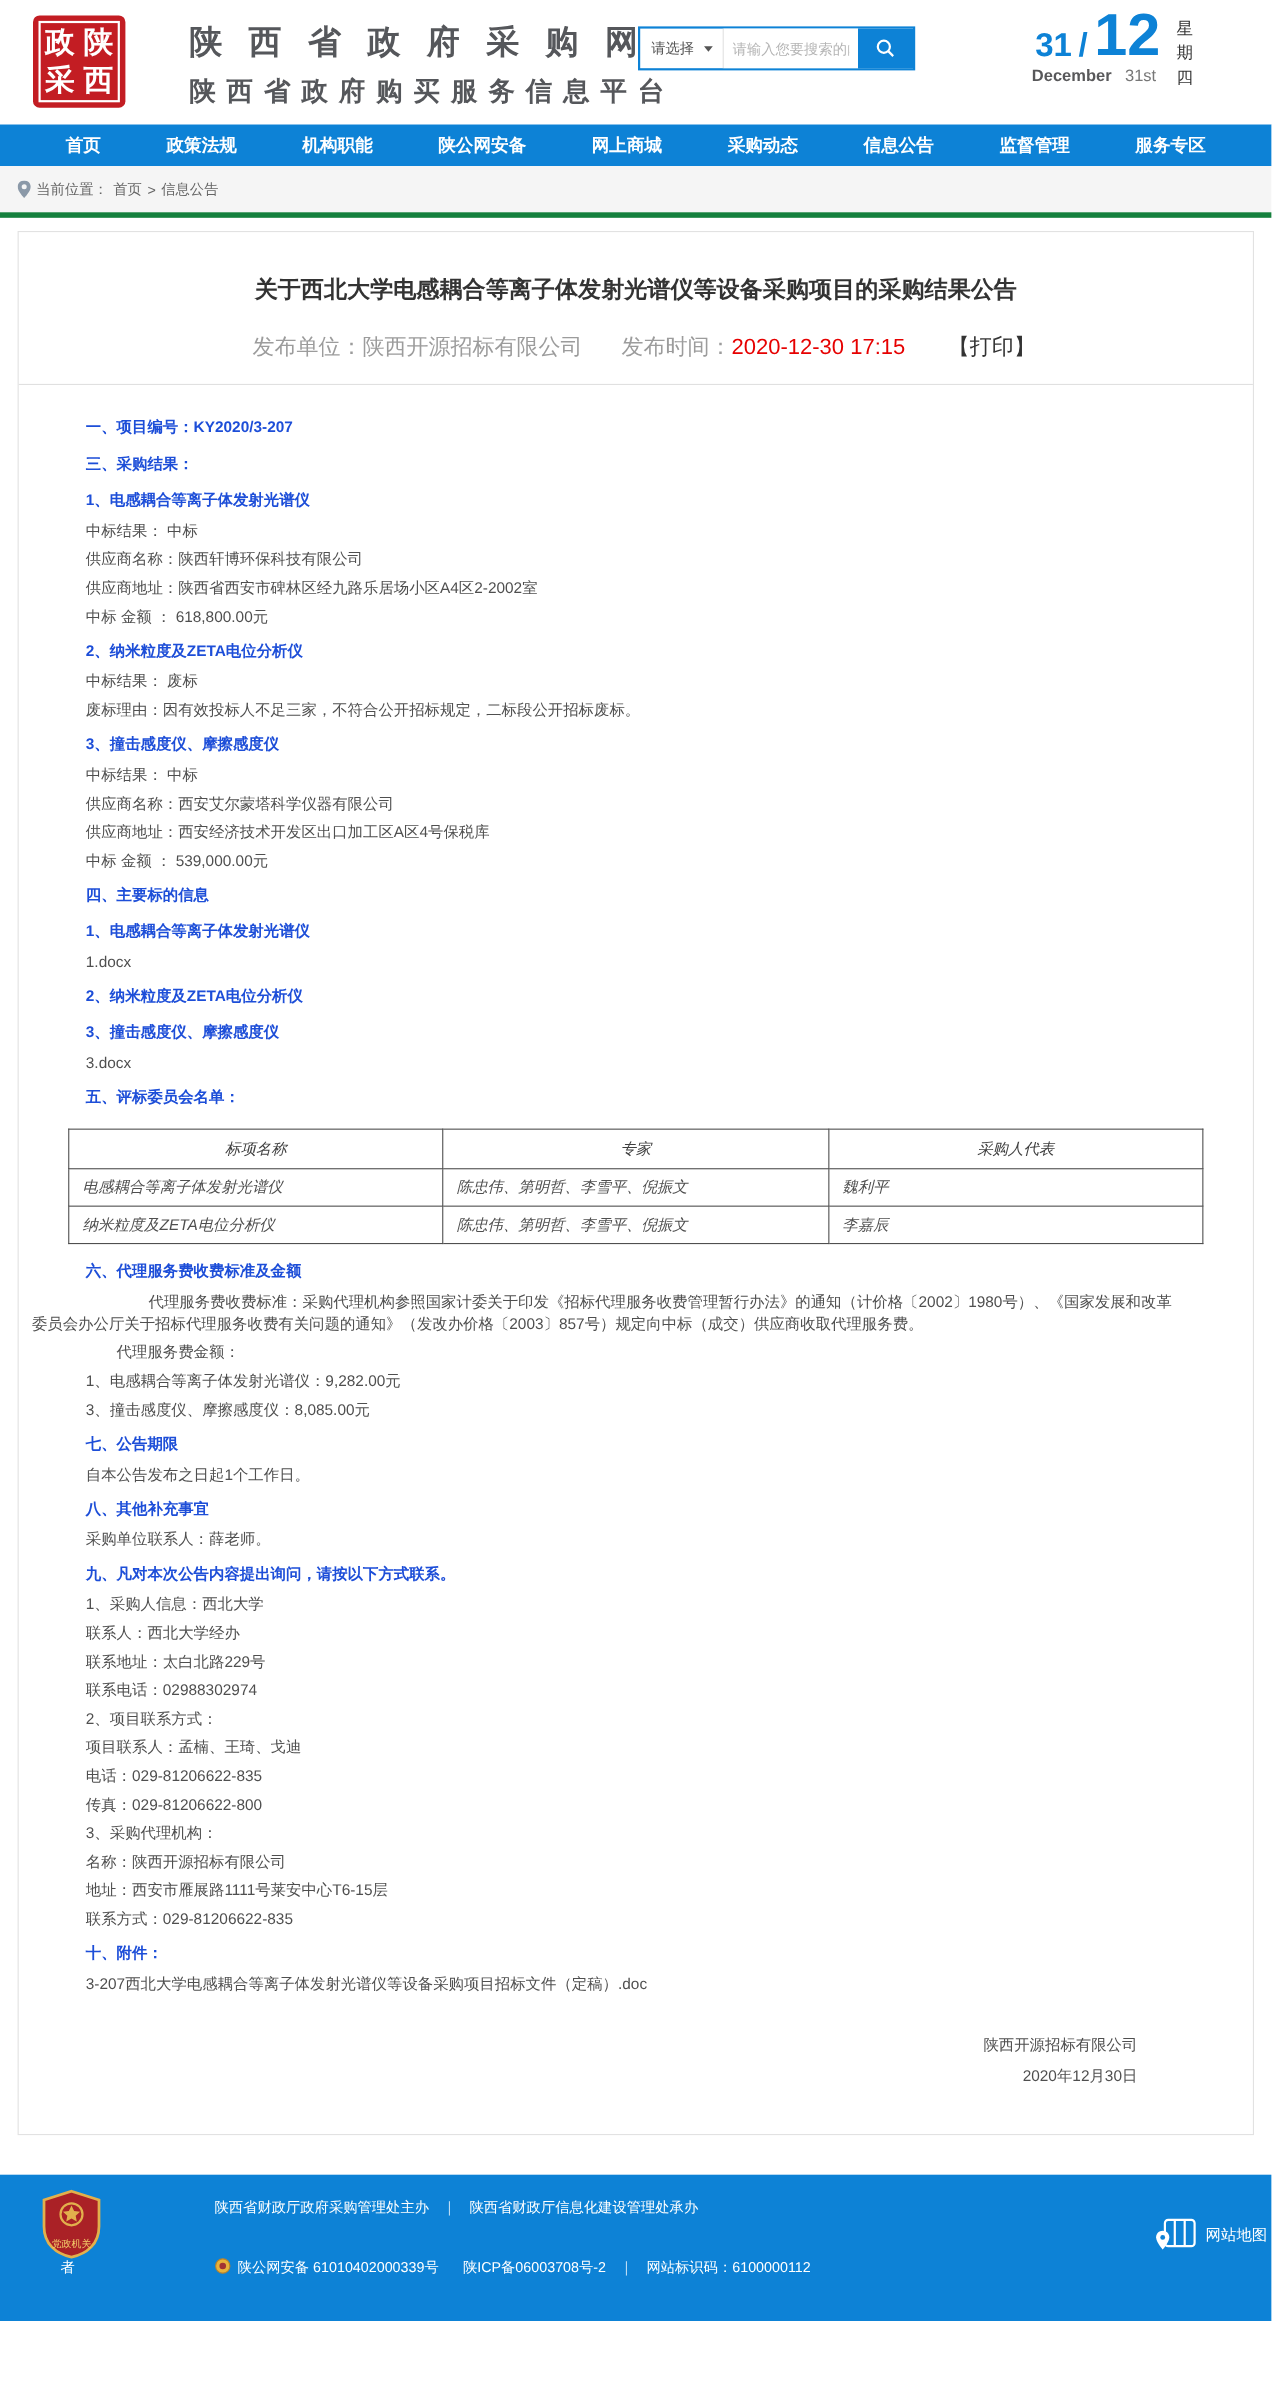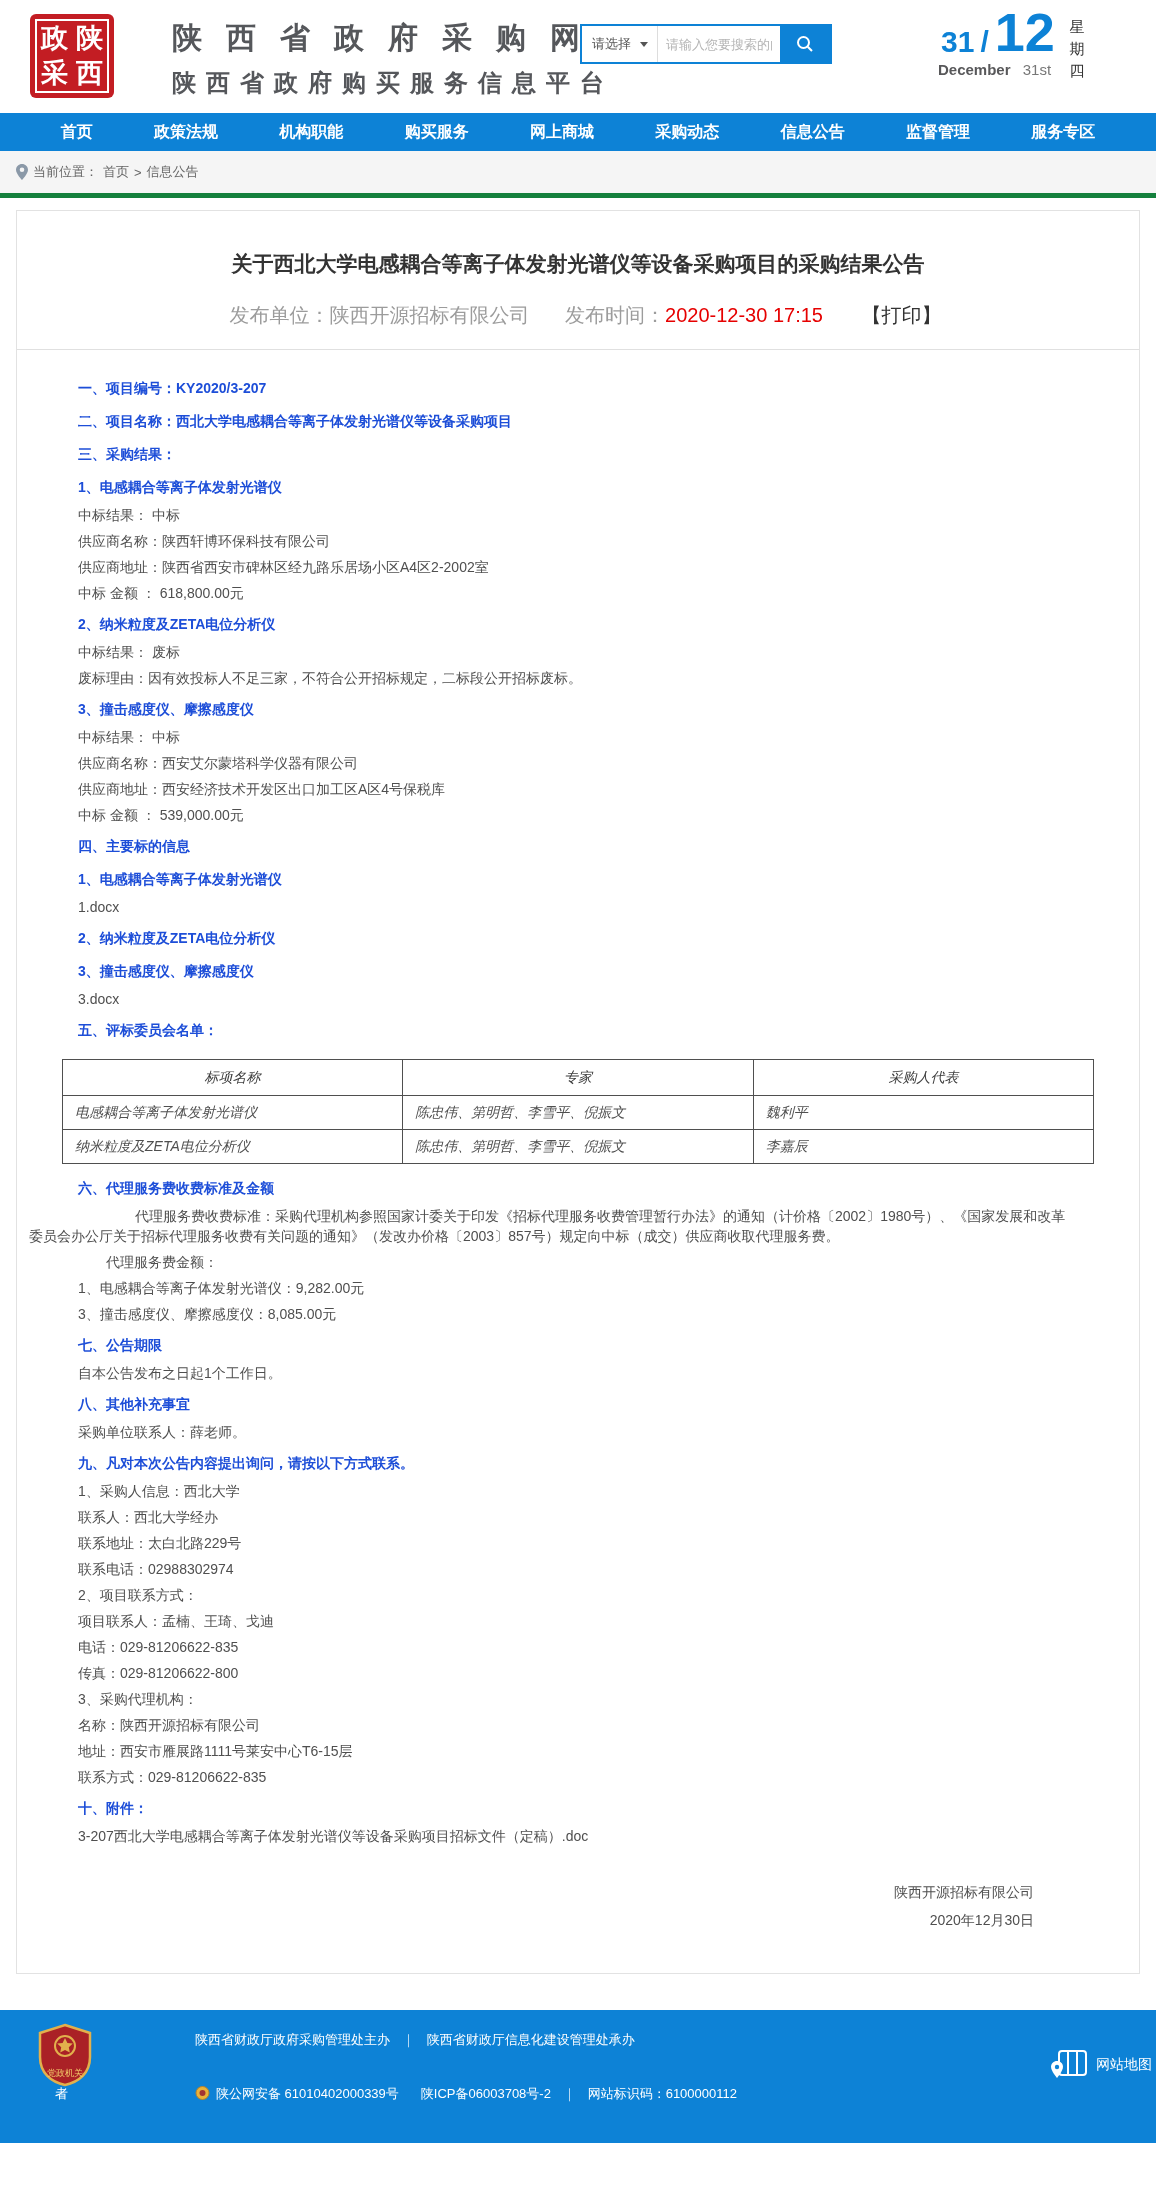--- a/index.html
+++ b/index.html
@@ -111,21 +111,21 @@
       <span class="dord">31st</span>
     </div>
   </div>
   <div class="weekday">星期四</div>
 </header>
 
 <nav class="nav" id="main-nav">
     <a>首页</a>
     <a>政策法规</a>
     <a>机构职能</a>
-    <a>购买服务</a>
+    <a>陕公网安备</a>
     <a>网上商城</a>
     <a>采购动态</a>
     <a>信息公告</a>
     <a>监督管理</a>
     <a>服务专区</a>
   </nav>
 
 <div class="crumb">
   <svg width="12" height="16" viewBox="0 0 12 16">
       <path d="M6 0C2.7 0 0 2.6 0 5.8 0 10 6 16 6 16s6-6 6-10.2C12 2.6 9.3 0 6 0zm0 8a2.3 2.3 0 1 1 0-4.6A2.3 2.3 0 0 1 6 8z" fill="#8b99a8"></path>
@@ -140,21 +140,20 @@
   <h1 class="title">关于西北大学电感耦合等离子体发射光谱仪等设备采购项目的采购结果公告</h1>
   <div class="meta">
     <span class="blk"><span>发布单位：</span><span>陕西开源招标有限公司</span></span>
     <span class="blk"><span>发布时间：</span><span class="red">2020-12-30 17:15</span></span>
     <a class="print">【打印】</a>
   </div>
   <hr class="div">
 
   <div class="bodytext" id="paras-top">
       <p class="ln b">一、项目编号：KY2020/3-207</p>
-      <p class="ln b">二、项目名称：西北大学电感耦合等离子体发射光谱仪等设备采购项目</p>
       <p class="ln b">三、采购结果：</p>
       <p class="ln b">1、电感耦合等离子体发射光谱仪</p>
       <p class="ln">中标结果： 中标</p>
       <p class="ln">供应商名称：陕西轩博环保科技有限公司</p>
       <p class="ln">供应商地址：陕西省西安市碑林区经九路乐居场小区A4区2-2002室</p>
       <p class="ln">中标 金额 ： 618,800.00元</p>
       <p class="ln b">2、纳米粒度及ZETA电位分析仪</p>
       <p class="ln">中标结果： 废标</p>
       <p class="ln">废标理由：因有效投标人不足三家，不符合公开招标规定，二标段公开招标废标。</p>
       <p class="ln b">3、撞击感度仪、摩擦感度仪</p>

